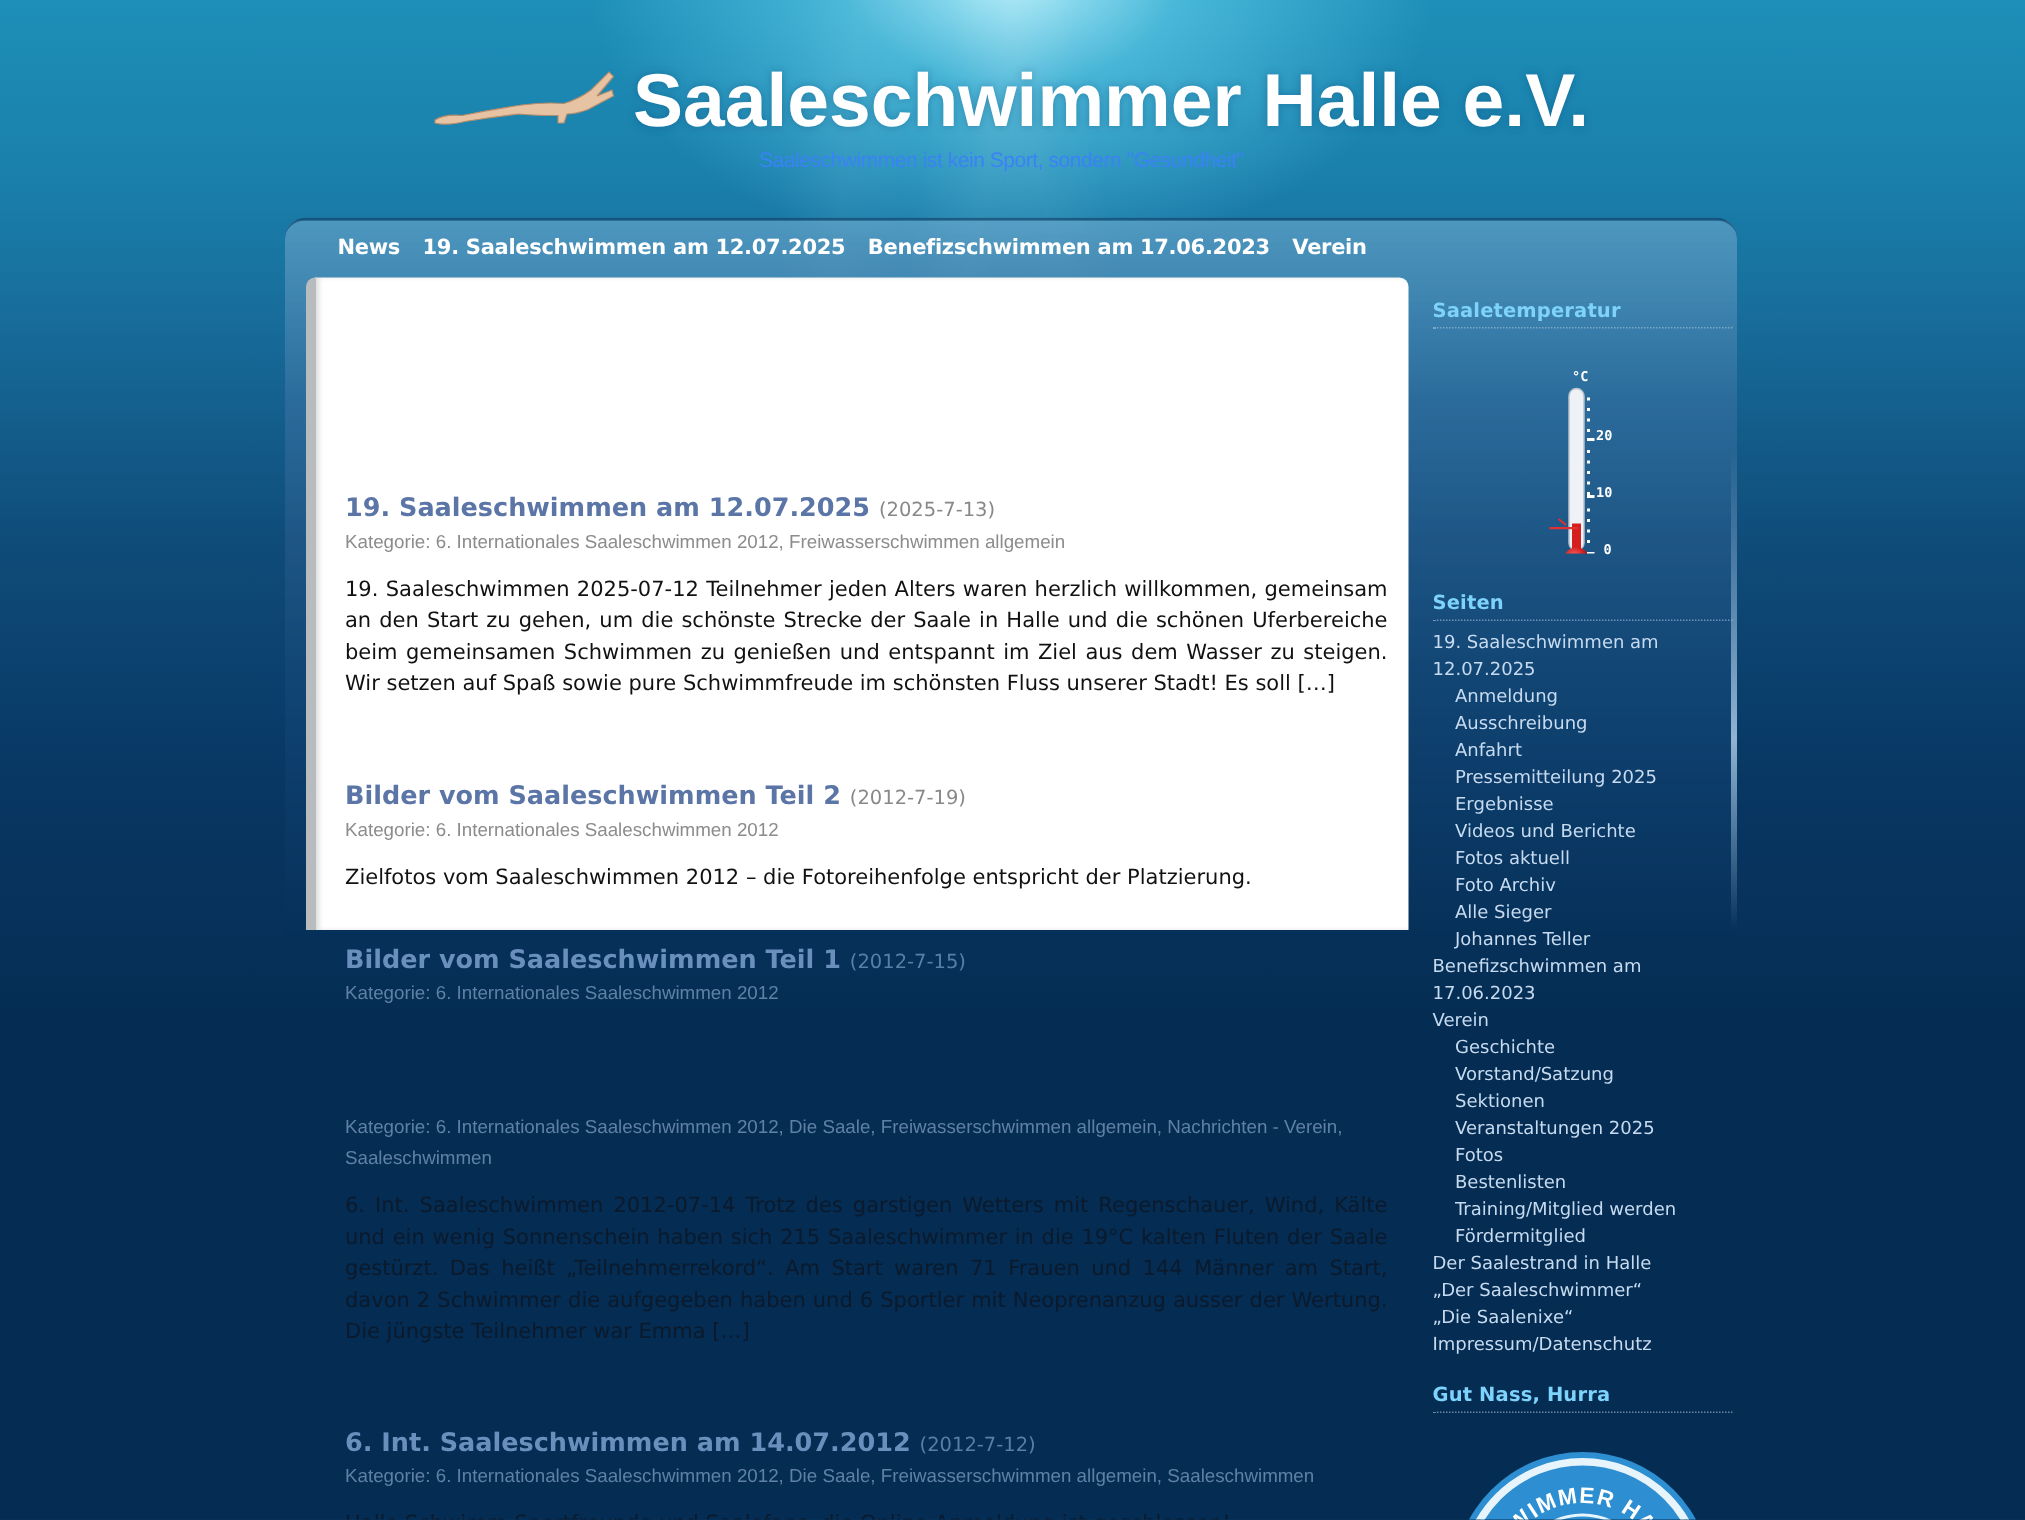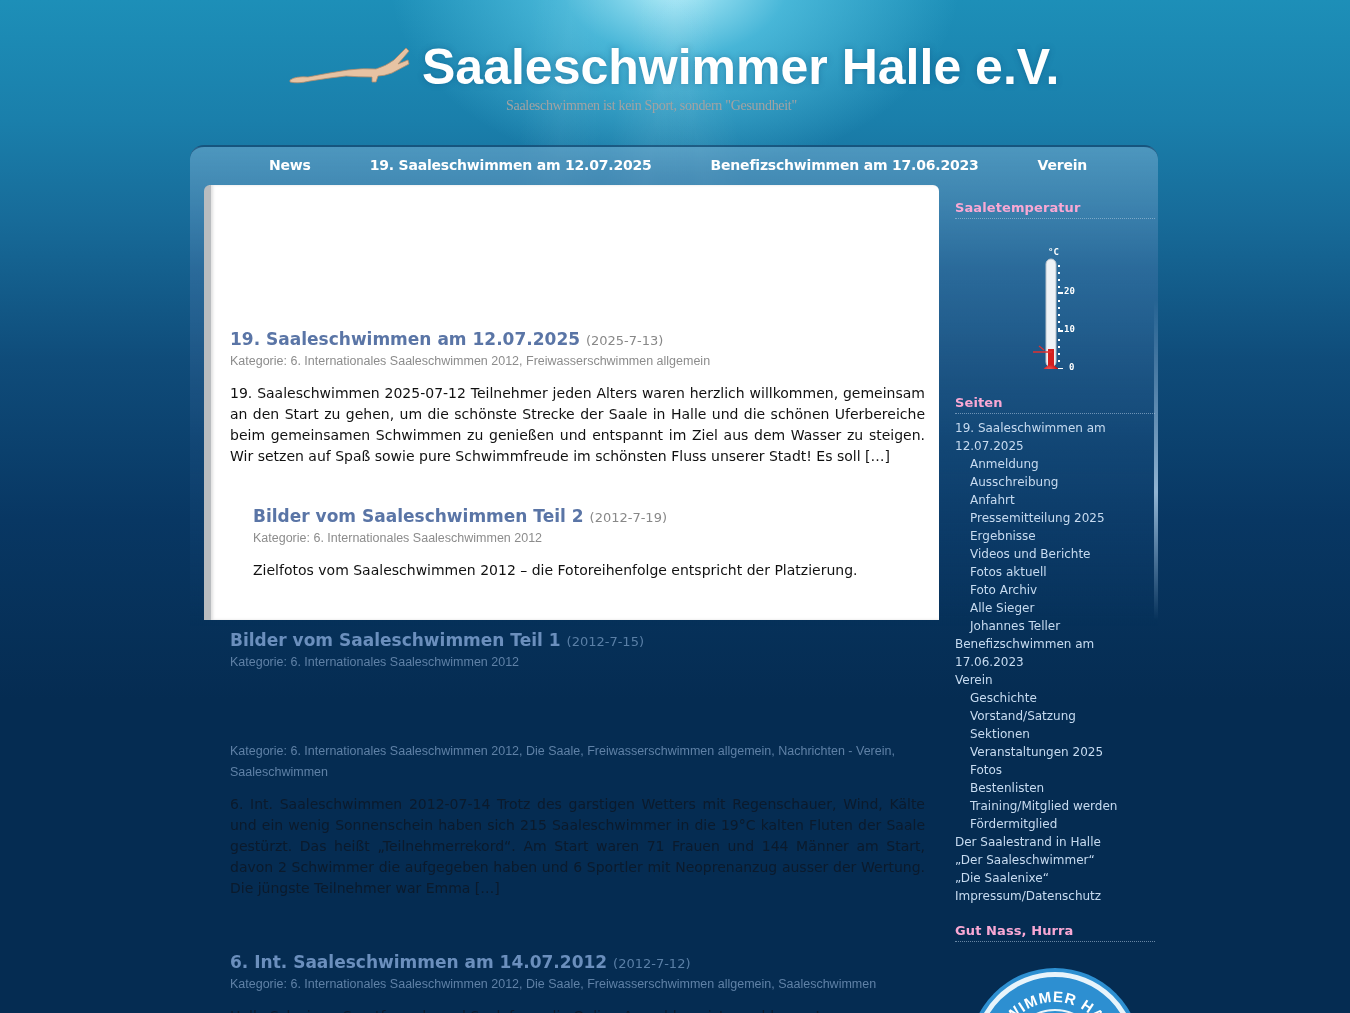--- a/index.html
+++ b/index.html
@@ -29,41 +29,41 @@
   }
   .site-title {
     position: absolute; left: 422px; top: 38px;
     font-family: "Liberation Sans", sans-serif; font-weight: bold;
     font-size: 50px; color: #ffffff; letter-spacing: 0px;
     text-shadow: 0 0 6px rgba(0,60,110,0.35);
     white-space: nowrap;
   }
   .tagline {
     position: absolute; left: 506px; top: 98px;
-    font-family: Liberation Serif, serif; font-size: 14px; color: #a3a3a3;
+    font-family: Liberation Sans, sans-serif; font-size: 14px; color: #3b82f6;
     white-space: nowrap; letter-spacing: -0.3px; text-align: right;
   }
   
   .frame {
     position: absolute; left: 190px; top: 145px; width: 968px; height: 900px;
     border-radius: 14px 14px 0 0;
     background: linear-gradient(180deg, rgba(120,175,210,0.55) 0px, rgba(70,120,170,0.45) 120px, rgba(30,80,130,0.35) 300px, rgba(5,44,82,0.0) 480px);
     border-top: 2px solid rgba(20,60,100,0.6);
   }
   .frame-right-edge {
     position: absolute; left: 1154px; top: 300px; width: 4px; height: 320px;
     background: linear-gradient(180deg, rgba(255,255,255,0) 0%, rgba(200,230,255,0.7) 60%, rgba(255,255,255,0) 100%);
   }
   .nav {
     position: absolute; left: 225px; top: 157px; display: flex; gap: 15px;
     white-space: nowrap;
   }
   .nav a {
     color: #ffffff; font-weight: bold; font-size: 14px; text-decoration: none;
-    font-family: "DejaVu Sans", sans-serif; letter-spacing: -0.2px; margin-left: 44px;
+    font-family: "DejaVu Sans", sans-serif; letter-spacing: -0.2px;
   }
   
   .card {
     position: absolute; left: 204px; top: 185px; width: 735px; height: 435px;
     background: #ffffff;
     border-radius: 6px 6px 0 0;
     border-left: 7px solid #b9bcbf;
     box-shadow: inset 2px 0 3px rgba(0,0,0,0.12);
   }
   .content {
@@ -88,21 +88,21 @@
     font-size: 14px; line-height: 21px; color: #111; text-align: justify; margin-top: 11px;
   }
   
   .dark .post-title { color: #6b8fbd; }
   .dark .post-date { color: #5a7fa6; }
   .dark .post-cats { color: #5f81a6; }
   .dark .post-excerpt { color: #0b1a2c; }
   
   .sidebar { position: absolute; left: 955px; top: 200px; width: 200px; }
   .widget-title {
-    color: #f9a8d4; font-weight: bold; font-size: 13px;
+    color: #7dd3fc; font-weight: bold; font-size: 13px;
     padding-bottom: 3px;
     border-bottom: 1px dotted rgba(170,195,220,0.6);
     letter-spacing: 0.1px;
   }
   .thermo { position: relative; width: 200px; height: 150px; }
   .pages-list { list-style: none; margin-top: 5px; }
   .pages-list li {
     font-size: 12px; line-height: 18px; color: #c7dbf0;
   }
   .pages-list li.sub { padding-left: 15px; }
@@ -149,21 +149,21 @@
     <h2 class="post-title">
       <a href="#">19. Saaleschwimmen am 12.07.2025</a>
       <span class="post-date">(2025-7-13)</span>
     </h2>
     <div class="post-cats">
       <span>Kategorie: </span><a href="#">6. Internationales Saaleschwimmen 2012, Freiwasserschwimmen allgemein</a>
     </div>
     <p class="post-excerpt">19.   Saaleschwimmen 2025-07-12 Teilnehmer jeden Alters waren herzlich willkommen, gemeinsam an den Start zu gehen, um die schönste Strecke der Saale in Halle und die schönen Uferbereiche beim gemeinsamen Schwimmen zu genießen und entspannt im Ziel aus dem Wasser zu steigen. Wir  setzen auf Spaß sowie pure Schwimmfreude im schönsten Fluss unserer Stadt! Es soll […]</p>
   </article>
 
-  <article class="post" style="top:286px;margin-left:23px;">
+  <article class="post" style="top:301px;">
     <h2 class="post-title">
       <a href="#">Bilder vom Saaleschwimmen Teil 2</a>
       <span class="post-date">(2012-7-19)</span>
     </h2>
     <div class="post-cats">
       <span>Kategorie: </span><a href="#">6. Internationales Saaleschwimmen 2012</a>
     </div>
     <p class="post-excerpt">Zielfotos vom Saaleschwimmen 2012 – die Fotoreihenfolge entspricht der Platzierung.</p>
   </article>
 </main>

